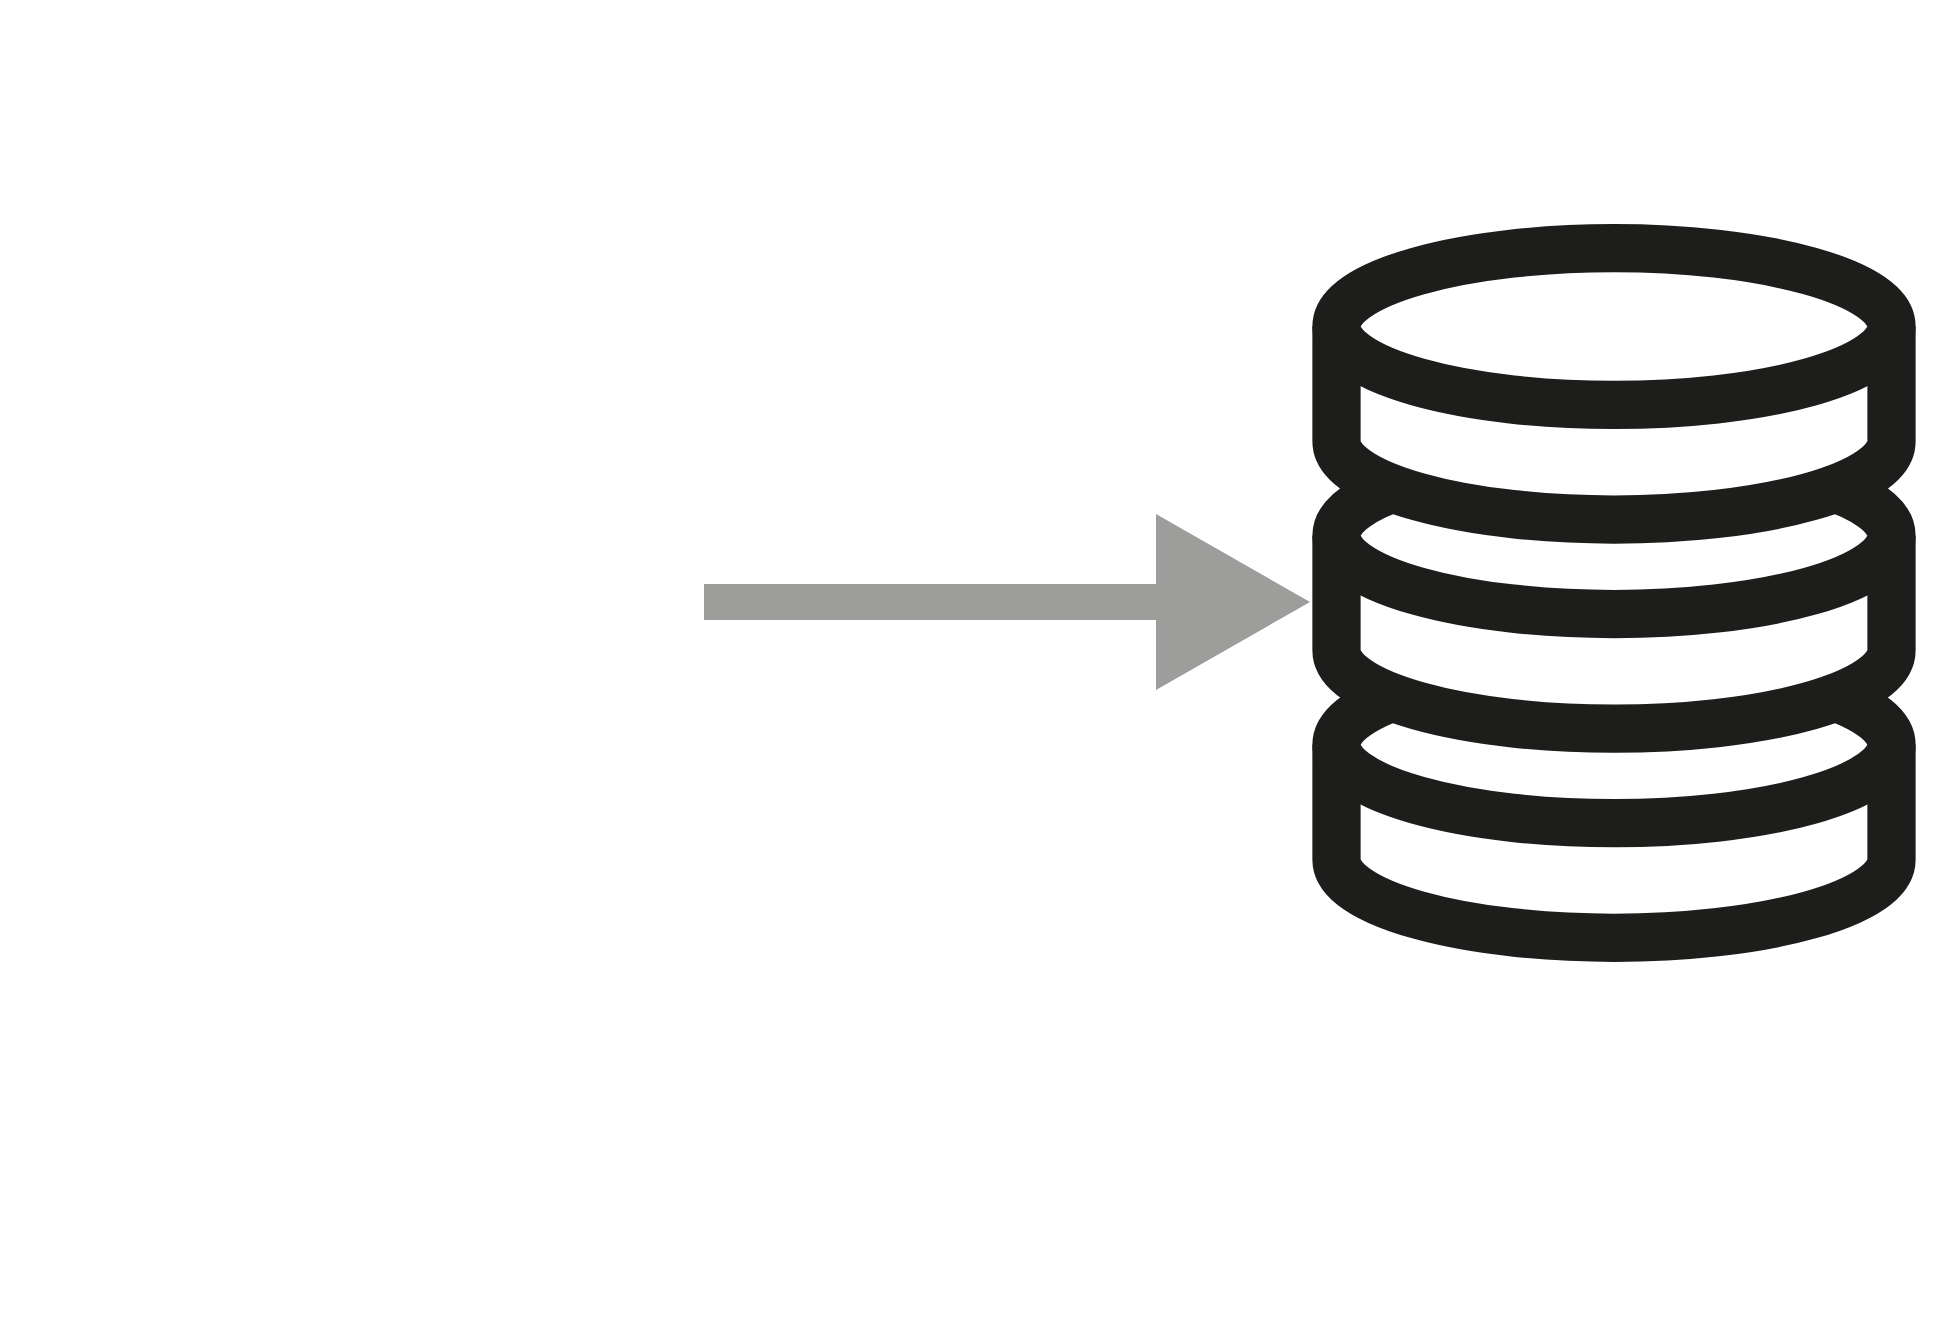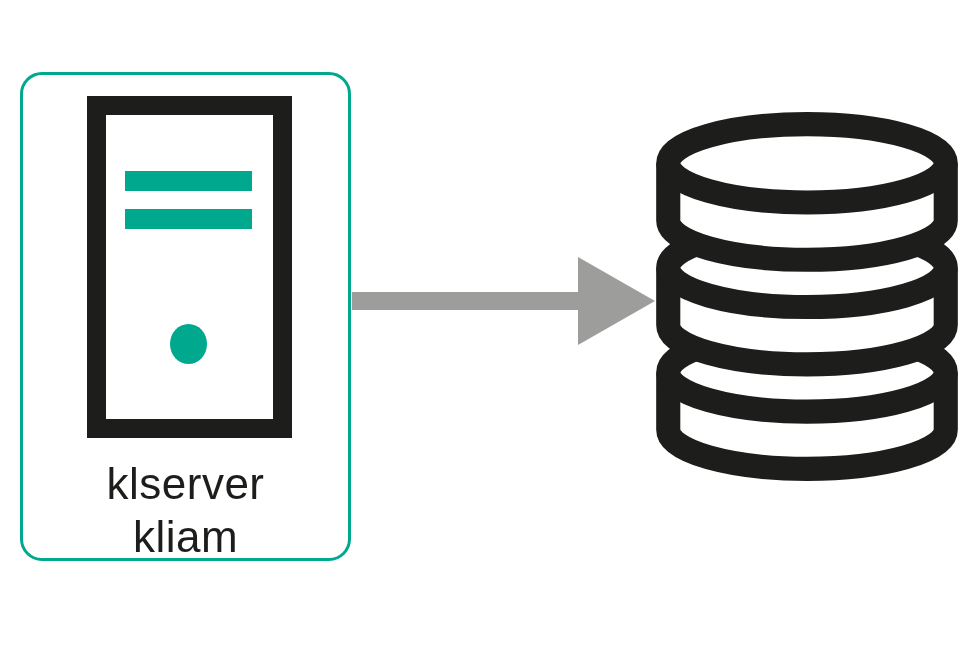--- a/index.html
+++ b/index.html
@@ -80,31 +80,20 @@
     fill: var(--background, #fff);
     stroke: var(--icon-black, #1d1d1b);
     stroke-width: 24;
   }
 </style>
 </head>
 <body>
 
 <div class="canvas">
 
-  <div class="server-card">
-    <div class="server-icon">
-      <div class="server-bar bar-1"></div>
-      <div class="server-bar bar-2"></div>
-      <div class="server-dot"></div>
-    </div>
-    <div class="server-label">
-      <div>klserver</div>
-      <div>kliam</div>
-    </div>
-  </div>
 
   <svg class="arrow-svg" viewBox="0 0 306 92" aria-hidden="true">
     <rect class="arrow-fill" x="0" y="37" width="238" height="18"></rect>
     <polygon class="arrow-fill" points="226,2 303,46 226,90"></polygon>
   </svg>
 
   <svg class="db-svg" viewBox="0 0 300 368" aria-hidden="true">
     <g transform="translate(0,208)">
       <path class="db-stroke" d="M12 51 v57 a138 39 0 0 0 276 0 v-57"></path>
       <ellipse class="db-stroke" cx="150" cy="51" rx="138" ry="39"></ellipse>

